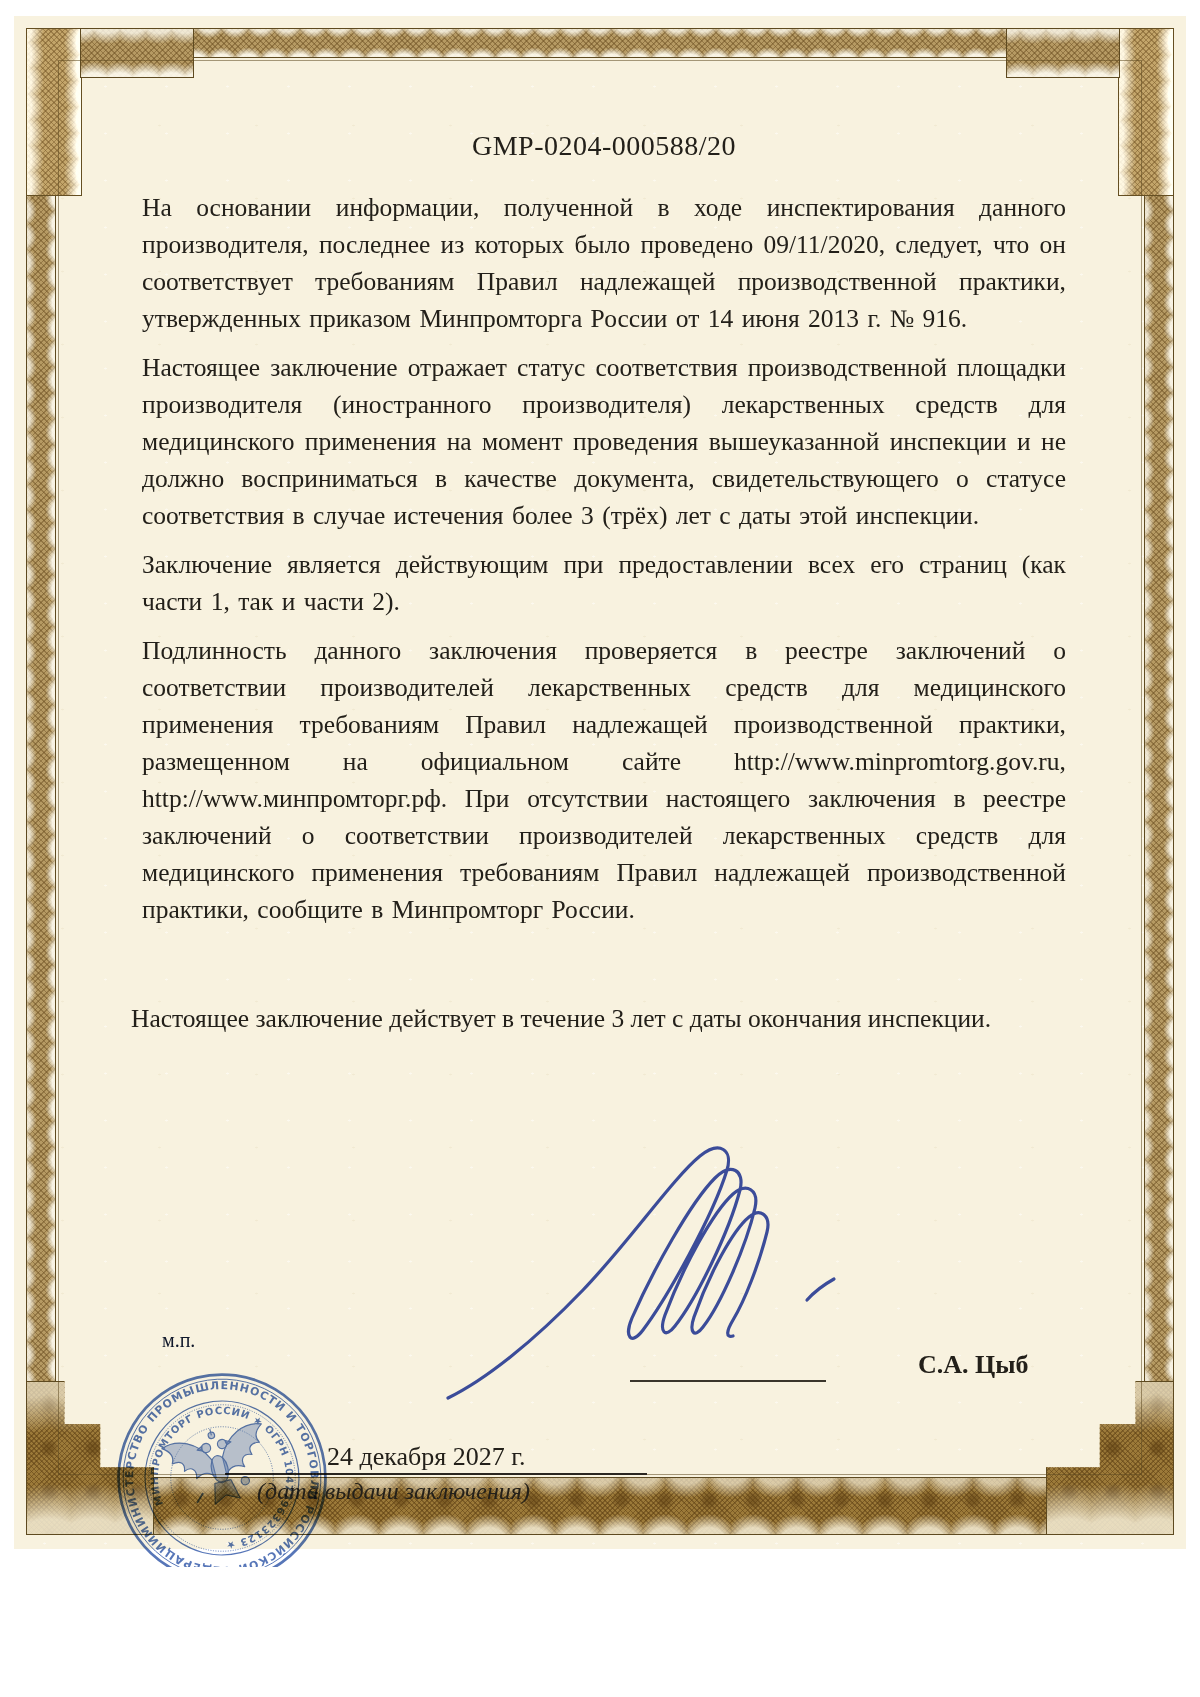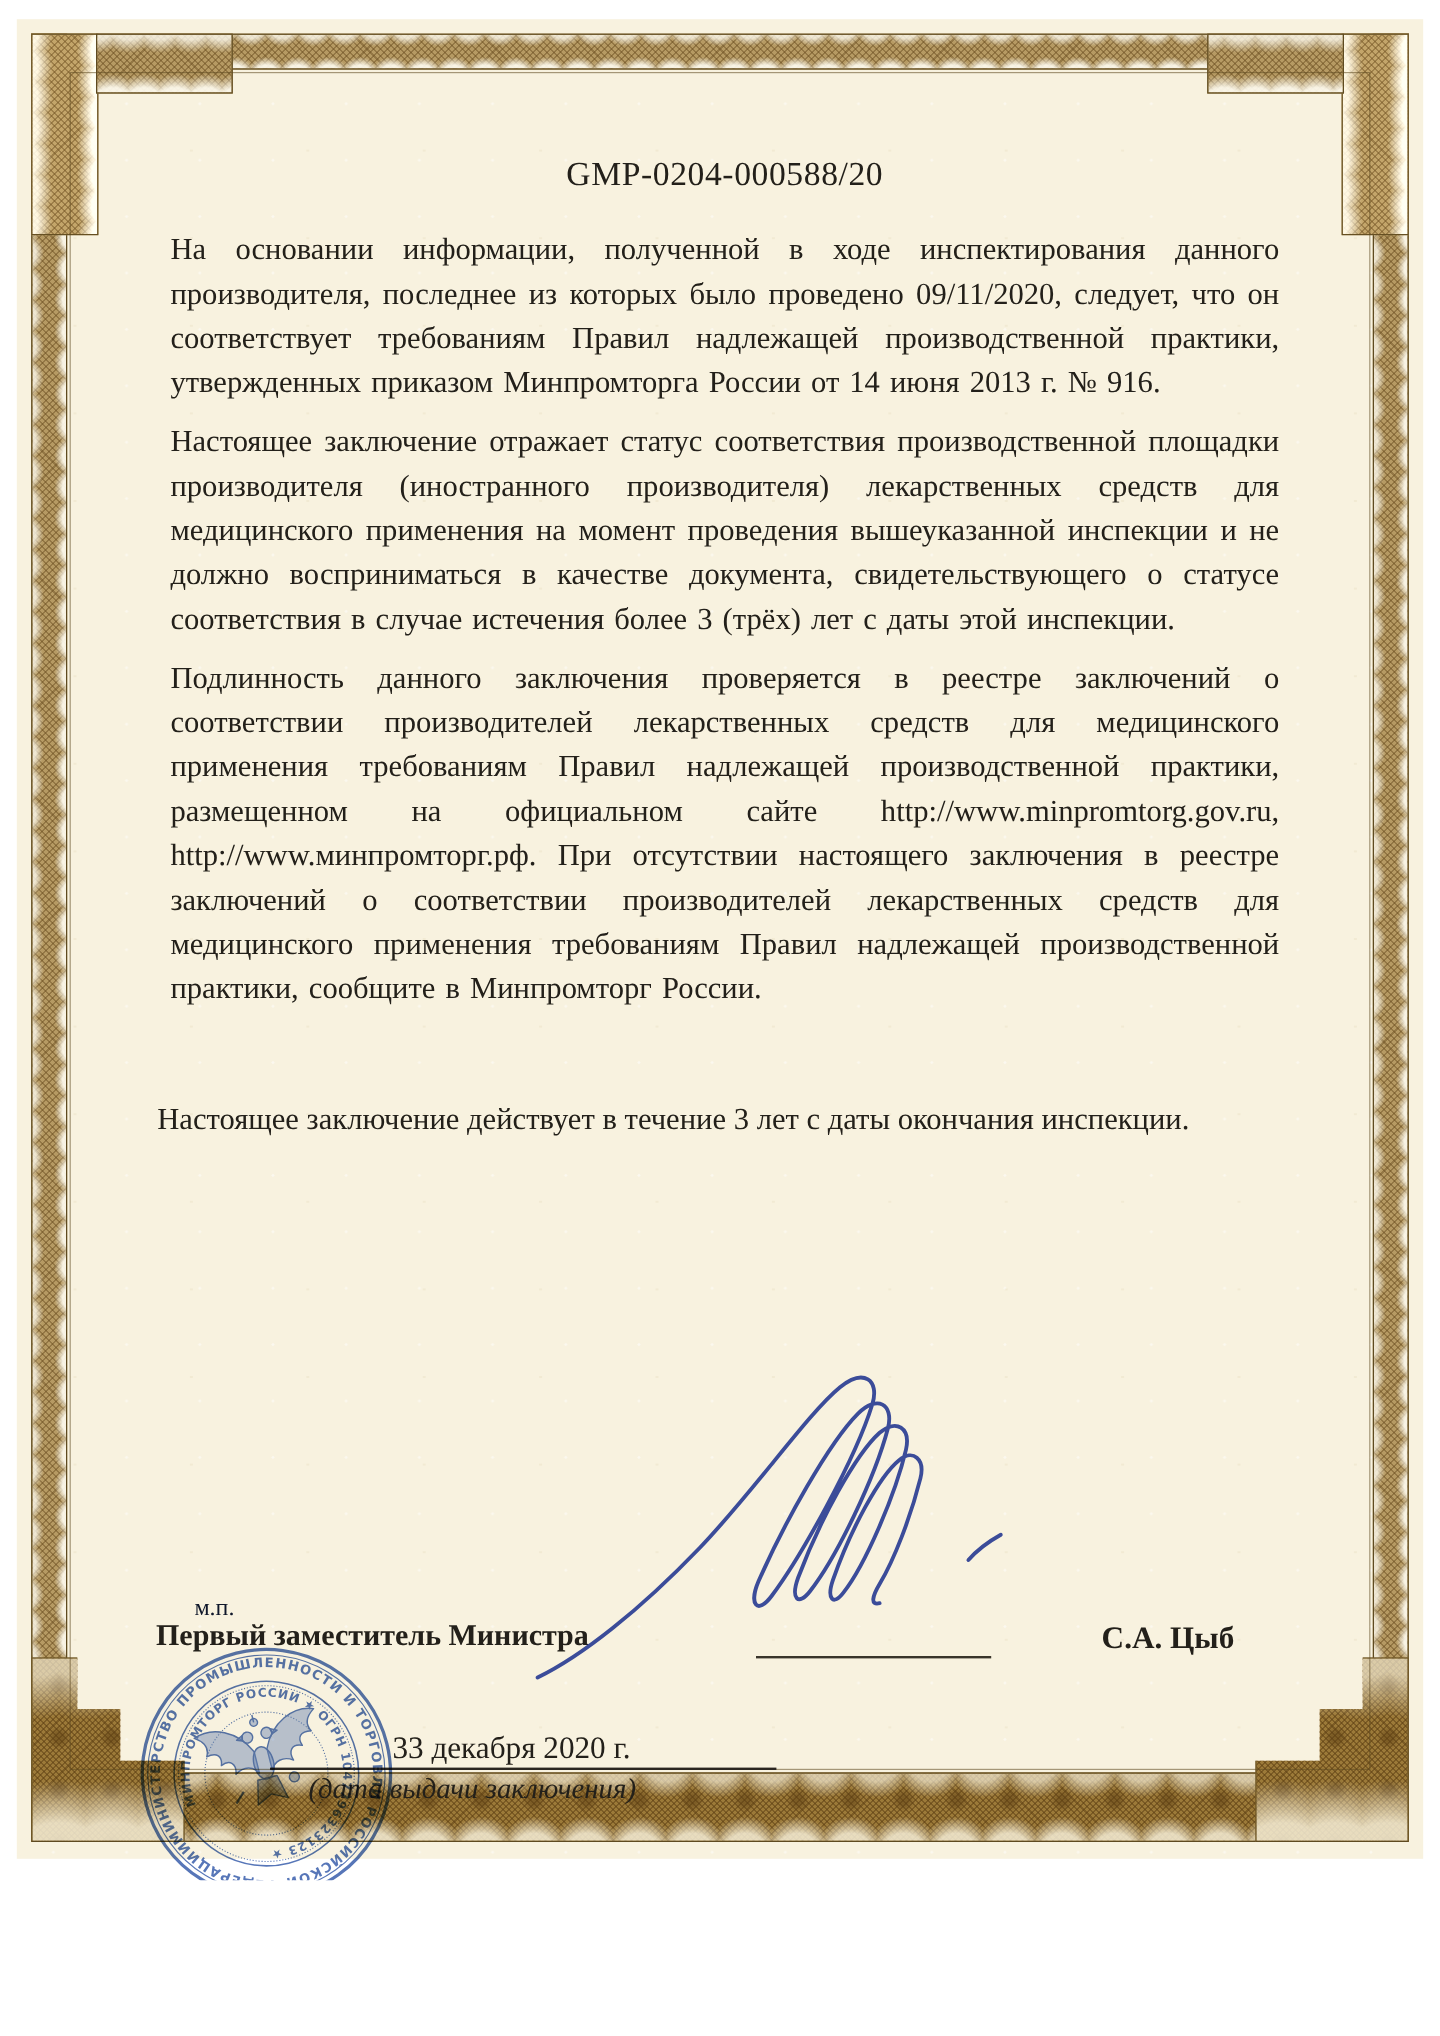--- a/index.html
+++ b/index.html
@@ -107,29 +107,29 @@
   <div class="band pat-light corner-tl-step"></div>
   <div class="band pat-light corner-tr-step"></div>
   <div class="band pat-dark corner-bl"></div>
   <div class="band pat-dark corner-br"></div>
   <div class="inner-hairline"></div>
 
   <div class="text-block">
     <h1 class="doc-number">GMP-0204-000588/20</h1>
     <p class="body-par first">На основании информации, полученной в ходе инспектирования данного производителя, последнее из которых было проведено 09/11/2020, следует, что он соответствует требованиям Правил надлежащей производственной практики, утвержденных приказом Минпромторга России от 14 июня 2013 г. № 916.</p>
     <p class="body-par">Настоящее заключение отражает статус соответствия производственной площадки производителя (иностранного производителя) лекарственных средств для медицинского применения на момент проведения вышеуказанной инспекции и не должно восприниматься в качестве документа, свидетельствующего о статусе соответствия в случае истечения более 3 (трёх) лет с даты этой инспекции.</p>
+    <p class="body-par">Заключение является действующим при предоставлении всех его страниц (как части 1, так и части 2).</p>
     <p class="body-par">Подлинность данного заключения проверяется в реестре заключений о соответствии производителей лекарственных средств для медицинского применения требованиям Правил надлежащей производственной практики, размещенном на официальном сайте http://www.minpromtorg.gov.ru, http://www.минпромторг.рф. При отсутствии настоящего заключения в реестре заключений о соответствии производителей лекарственных средств для медицинского применения требованиям Правил надлежащей производственной практики, сообщите в Минпромторг России.</p>
     <p class="validity-note">Настоящее заключение действует в течение 3 лет с даты окончания инспекции.</p>
   </div>
 
-  <div class="sig-title">Первый заместитель Министра</div>
   <div class="sig-rule"></div>
   <div class="sig-name">С.А. Цыб</div>
   <div class="seal-note">м.п.</div>
-  <div class="issue-date">33 декабря 2020 г.</div>
+  <div class="issue-date">24 декабря 2027 г.</div>
   <div class="date-rule"></div>
   <div class="date-caption">(дата выдачи заключения)</div>
 
   <svg class="signature" viewBox="0 0 440 300">
     <g fill="none" stroke="#2c3e94" stroke-width="3.2" stroke-linecap="round">
       <path d="M33,280 C70,262 118,224 168,172 C214,124 258,60 285,38 C305,22 318,32 312,52
                C298,98 252,180 228,212 C216,228 209,219 217,200
                C238,152 276,84 300,60 C316,44 330,52 325,72
                C314,114 282,180 260,208 C250,221 244,214 250,197
                C268,149 298,94 318,76 C332,64 344,72 340,90

